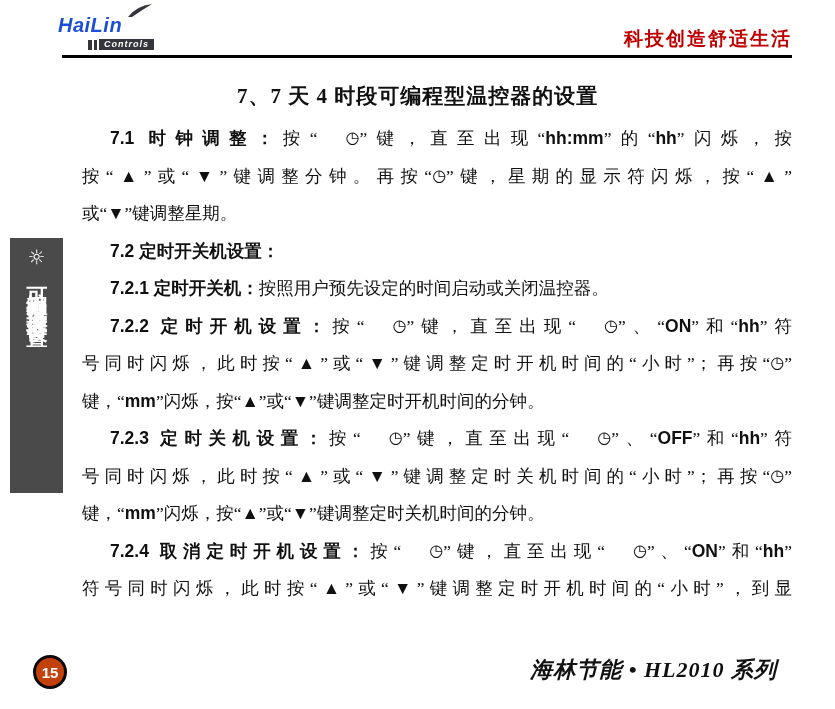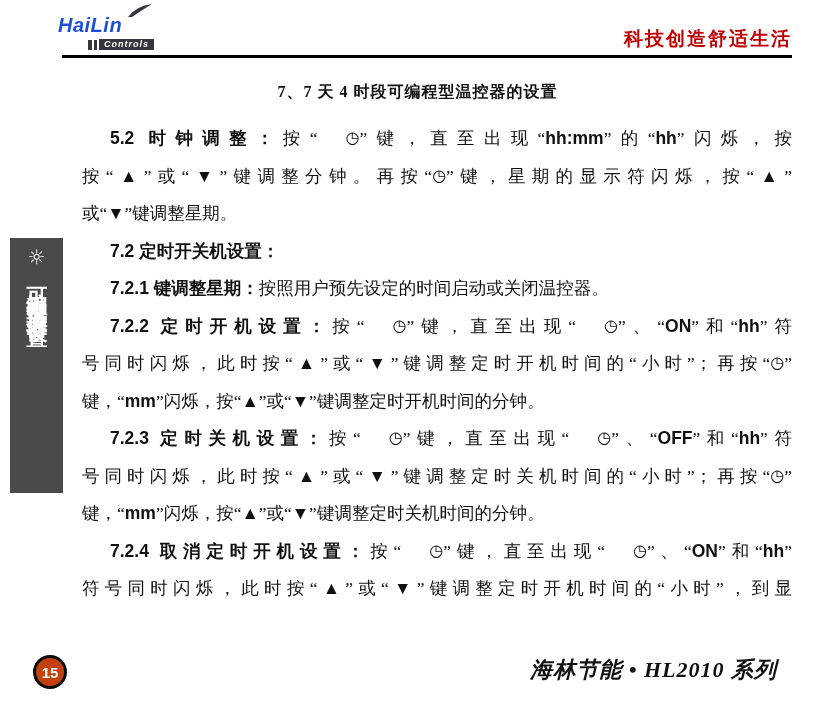--- a/index.html
+++ b/index.html
@@ -26,21 +26,21 @@
     padding:0 5px;letter-spacing:1px;
   }
   .header-rule{position:absolute;left:62px;top:55px;width:730px;height:3px;background:#000;}
   .slogan{
     position:absolute;top:26px;right:43px;
     font-weight:700;font-size:19px;letter-spacing:2px;
   }
   
   .title{
     position:absolute;top:82px;left:0;width:100%;text-align:center;
-    font-weight:700;font-size:16px;letter-spacing:1px;
+    font-weight:700;font-size:21px;letter-spacing:1px;
   }
   
   .body-text{
     position:absolute;left:82px;top:120px;width:710px;
     font-size:17.5px;line-height:37.5px;
   }
   .line{white-space:nowrap;}
   .line.j{white-space:normal;text-align:justify;text-align-last:justify;}
   .line.indent{text-indent:28px;}
   .seg-h{font-weight:700;font-family:"Liberation Sans","Liberation Serif","DejaVu Sans",serif;}
@@ -94,25 +94,25 @@
     </div>
   </div>
 
   <div class="header-rule"></div>
 
   <div class="slogan" style="color: rgb(192, 0, 0);">科技创造舒适生活</div>
 
   <div class="title">7、7 天 4 时段可编程型温控器的设置</div>
 
   <div class="body-text">
-      <div class="line indent j"><span class="seg-h">5.2 时钟调整：</span><span class="seg-n">按“</span><span class="icon-clock">◷</span><span class="seg-n">”键，直至出现“</span><span class="seg-b">hh:mm</span><span class="seg-n">”的“</span><span class="seg-b">hh</span><span class="seg-n">”闪烁，按</span></div>
+      <div class="line indent j"><span class="seg-h">7.1 时钟调整：</span><span class="seg-n">按“</span><span class="icon-clock">◷</span><span class="seg-n">”键，直至出现“</span><span class="seg-b">hh:mm</span><span class="seg-n">”的“</span><span class="seg-b">hh</span><span class="seg-n">”闪烁，按</span></div>
       <div class="line j"><span class="seg-n">按“▲”或“▼”键调整分钟。再按“</span><span class="icon-clock">◷</span><span class="seg-n">”键，星期的显示符闪烁，按“▲”</span></div>
       <div class="line"><span class="seg-n">或“▼”键调整星期。</span></div>
       <div class="line indent"><span class="seg-h">7.2 定时开关机设置：</span></div>
-      <div class="line indent"><span class="seg-h">7.2.1 键调整星期：</span><span class="seg-n">按照用户预先设定的时间启动或关闭温控器。</span></div>
+      <div class="line indent"><span class="seg-h">7.2.1 定时开关机：</span><span class="seg-n">按照用户预先设定的时间启动或关闭温控器。</span></div>
       <div class="line indent j"><span class="seg-h">7.2.2 定时开机设置：</span><span class="seg-n">按“</span><span class="icon-clock">◷</span><span class="seg-n">”键，直至出现“</span><span class="icon-clock">◷</span><span class="seg-n">”、“</span><span class="seg-b">ON</span><span class="seg-n">”和“</span><span class="seg-b">hh</span><span class="seg-n">”符</span></div>
       <div class="line j"><span class="seg-n">号同时闪烁，此时按“▲”或“▼”键调整定时开机时间的“小时”；再按“</span><span class="icon-clock">◷</span><span class="seg-n">”</span></div>
       <div class="line"><span class="seg-n">键，“</span><span class="seg-b">mm</span><span class="seg-n">”闪烁，按“▲”或“▼”键调整定时开机时间的分钟。</span></div>
       <div class="line indent j"><span class="seg-h">7.2.3 定时关机设置：</span><span class="seg-n">按“</span><span class="icon-clock">◷</span><span class="seg-n">”键，直至出现“</span><span class="icon-clock">◷</span><span class="seg-n">”、“</span><span class="seg-b">OFF</span><span class="seg-n">”和“</span><span class="seg-b">hh</span><span class="seg-n">”符</span></div>
       <div class="line j"><span class="seg-n">号同时闪烁，此时按“▲”或“▼”键调整定时关机时间的“小时”；再按“</span><span class="icon-clock">◷</span><span class="seg-n">”</span></div>
       <div class="line"><span class="seg-n">键，“</span><span class="seg-b">mm</span><span class="seg-n">”闪烁，按“▲”或“▼”键调整定时关机时间的分钟。</span></div>
       <div class="line indent j"><span class="seg-h">7.2.4 取消定时开机设置：</span><span class="seg-n">按“</span><span class="icon-clock">◷</span><span class="seg-n">”键，直至出现“</span><span class="icon-clock">◷</span><span class="seg-n">”、“</span><span class="seg-b">ON</span><span class="seg-n">”和“</span><span class="seg-b">hh</span><span class="seg-n">”</span></div>
       <div class="line j"><span class="seg-n">符号同时闪烁，此时按“▲”或“▼”键调整定时开机时间的“小时”，到显</span></div>
     </div>
 

